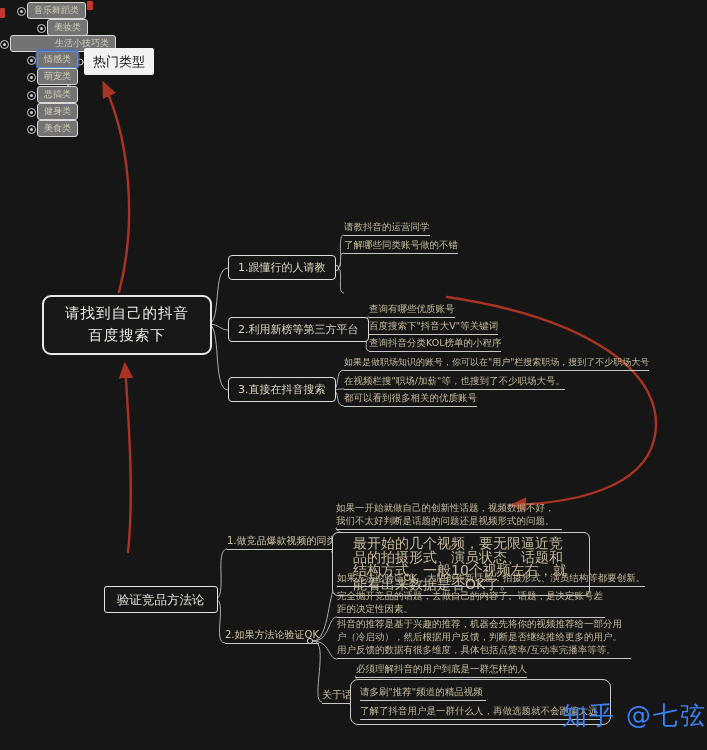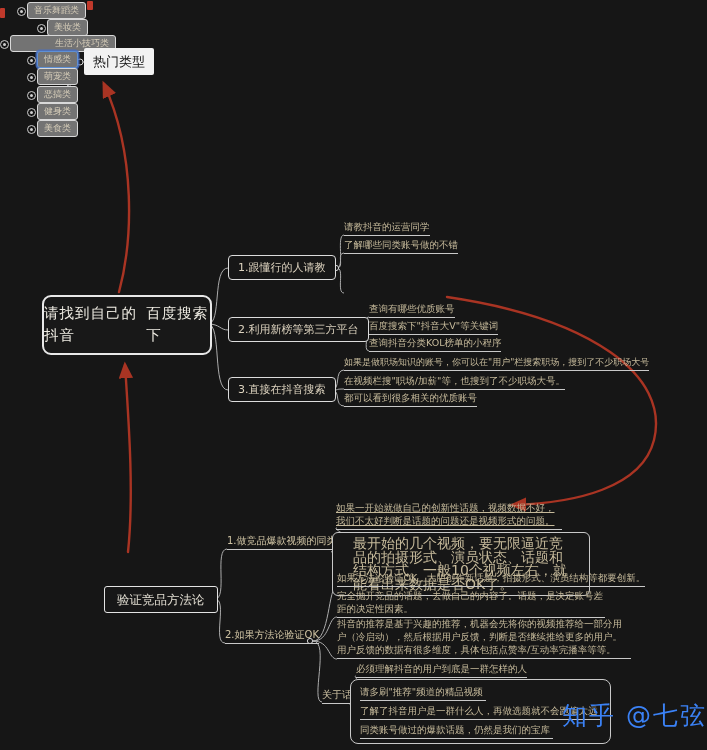--- a/index.html
+++ b/index.html
@@ -12,21 +12,21 @@
   .cat{position:absolute;z-index:2;border:1px solid #d9d9d9;border-radius:3px;background:#737373;
        color:#d6cdb9;font-size:9px;line-height:11px;padding:2px 6px;white-space:nowrap;}
   .cat.selected{border-color:#5d8fd6;box-shadow:0 0 0 1.5px rgba(72,112,196,.85);}
   .bullet{position:absolute;left:-11px;top:50%;margin-top:-4px;width:7px;height:7px;border:1px solid #cfcfcf;
           border-radius:50%;display:flex;align-items:center;justify-content:center;background:#161616;}
   .bullet i{width:3px;height:3px;background:#cfcfcf;border-radius:50%;}
 
   .node-white{left:84px;top:48px;background:#f2f2f2;color:#111;font-size:13px;line-height:15px;
               padding:6px 9px;border-radius:2px;white-space:nowrap;}
   .node-main{left:42px;top:295px;width:166px;height:56px;border:2px solid #e8e8e8;border-radius:9px;
-             color:#efece3;font-size:14.5px;letter-spacing:1px;display:flex;
+             color:#efece3;font-size:14.5px;letter-spacing:1px;display:flex;flex-direction:column;
              align-items:center;justify-content:center;line-height:1.5;background:#181818;}
   .branch-box{border:1px solid #dcdcdc;border-radius:4px;color:#ddd3bf;font-size:11px;line-height:13px;
               padding:5px 9px;white-space:nowrap;background:#171717;}
   .verify-node{left:104px;top:586px;border:1px solid #e3e3e3;border-radius:3px;color:#e2ded2;
                font-size:12.5px;line-height:15px;padding:5px 12px;white-space:nowrap;background:#171717;}
 
   .leaf{color:#c6ba9b;font-size:9.5px;line-height:13px;border-bottom:1px solid #c9c9c9;padding-bottom:2px;}
   .leaf.nw{white-space:nowrap;}
   .leaf.small{font-size:9px;line-height:12px;}
   .label-leaf{color:#cfc3a3;font-size:10px;line-height:13px;border-bottom:1px solid #c9c9c9;
@@ -175,31 +175,30 @@
   <div class="abs leaf nw" style="left:369px;top:319px;">百度搜索下"抖音大V"等关键词</div>
   <div class="abs leaf nw" style="left:369px;top:336px;">查询抖音分类KOL榜单的小程序</div>
 
   <div class="abs leaf nw small" style="left:344px;top:356px;">如果是做职场知识的账号，你可以在"用户"栏搜索职场，搜到了不少职场大号</div>
   <div class="abs leaf nw" style="left:344px;top:374px;">在视频栏搜"职场/加薪"等，也搜到了不少职场大号。</div>
   <div class="abs leaf nw" style="left:344px;top:391px;">都可以看到很多相关的优质账号</div>
 
   <div class="abs verify-node">验证竞品方法论</div>
 
   <div class="abs label-leaf" style="left:227px;top:534px;">1.做竞品爆款视频的同类话题</div>
-  <div class="abs leaf" style="left:336px;top:501px;width:226px;text-decoration:underline;">如果一开始就做自己的创新性话题，视频数据不好，我们不太好判断是话题的问题还是视频形式的问题。</div>
+  <div class="abs leaf" style="left:336px;top:501px;width:226px;">如果一开始就做自己的创新性话题，视频数据不好，我们不太好判断是话题的问题还是视频形式的问题。</div>
   <div class="abs leaf-box" style="left:332px;top:532px;width:216px;">最开始的几个视频，要无限逼近竞品的拍摄形式、演员状态、话题和结构方式。一般10个视频左右，就能看出来数据是否OK了。</div>
 
   <div class="abs label-leaf" style="left:225px;top:628px;">2.如果方法论验证OK</div>
   <div class="abs leaf nw" style="left:337px;top:571px;">如果方法论验证OK，大胆创作新话题，拍摄形式、演员结构等都要创新。</div>
   <div class="abs leaf" style="left:337px;top:617px;width:294px;">抖音的推荐是基于兴趣的推荐，机器会先将你的视频推荐给一部分用户（冷启动），然后根据用户反馈，判断是否继续推给更多的用户。用户反馈的数据有很多维度，具体包括点赞率/互动率完播率等等。</div>
   <div class="abs leaf" style="left:337px;top:589px;width:268px;">完全抛开竞品的话题，去做自己的内容了。话题，是决定账号差距的决定性因素。</div>
 
   <div class="abs label-leaf" style="left:322px;top:688px;">关于话题</div>
   <div class="abs leaf nw" style="left:356px;top:662px;">必须理解抖音的用户到底是一群怎样的人</div>
   <div class="abs topic-box" style="left:350px;top:679px;">
     <div class="row">请多刷"推荐"频道的精品视频</div>
     <div class="row">了解了抖音用户是一群什么人，再做选题就不会跑偏太远</div>
-    <div class="row">同类账号做过的爆款话题，仍然是我们的宝库</div>
   </div>
 
   <div class="abs watermark">知乎 @七弦</div>
 
 </div>
 
 </body></html>

